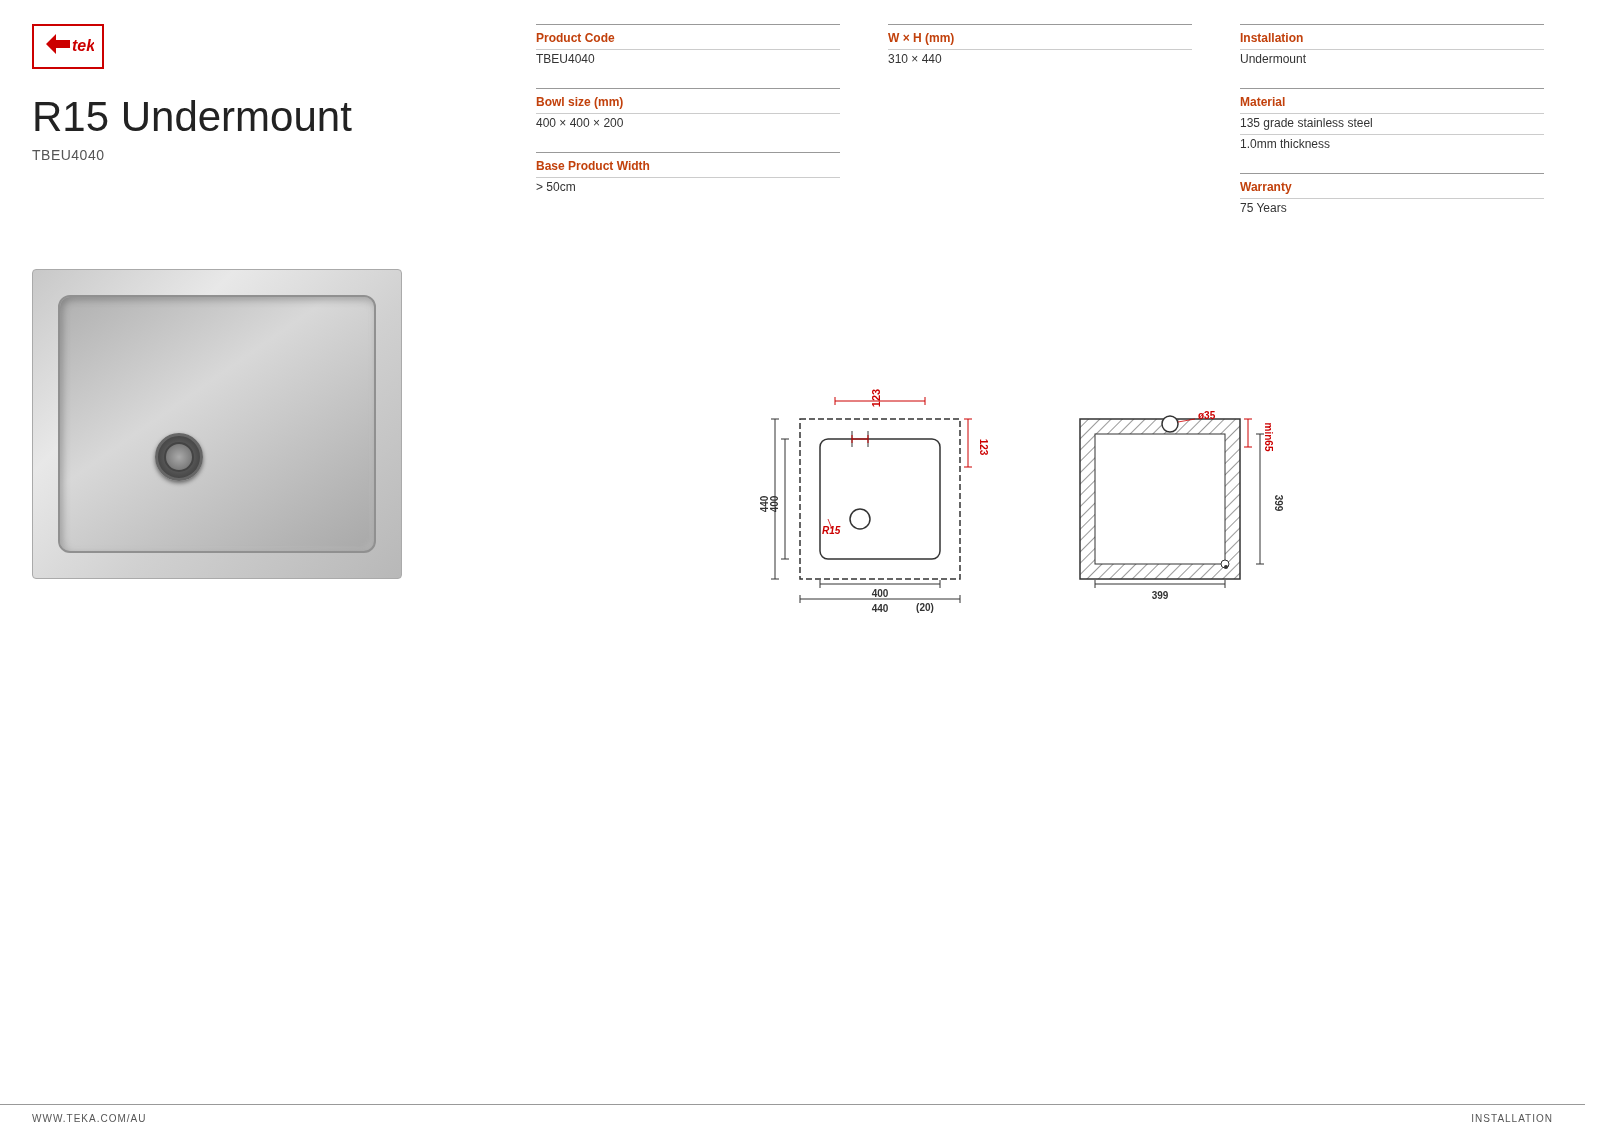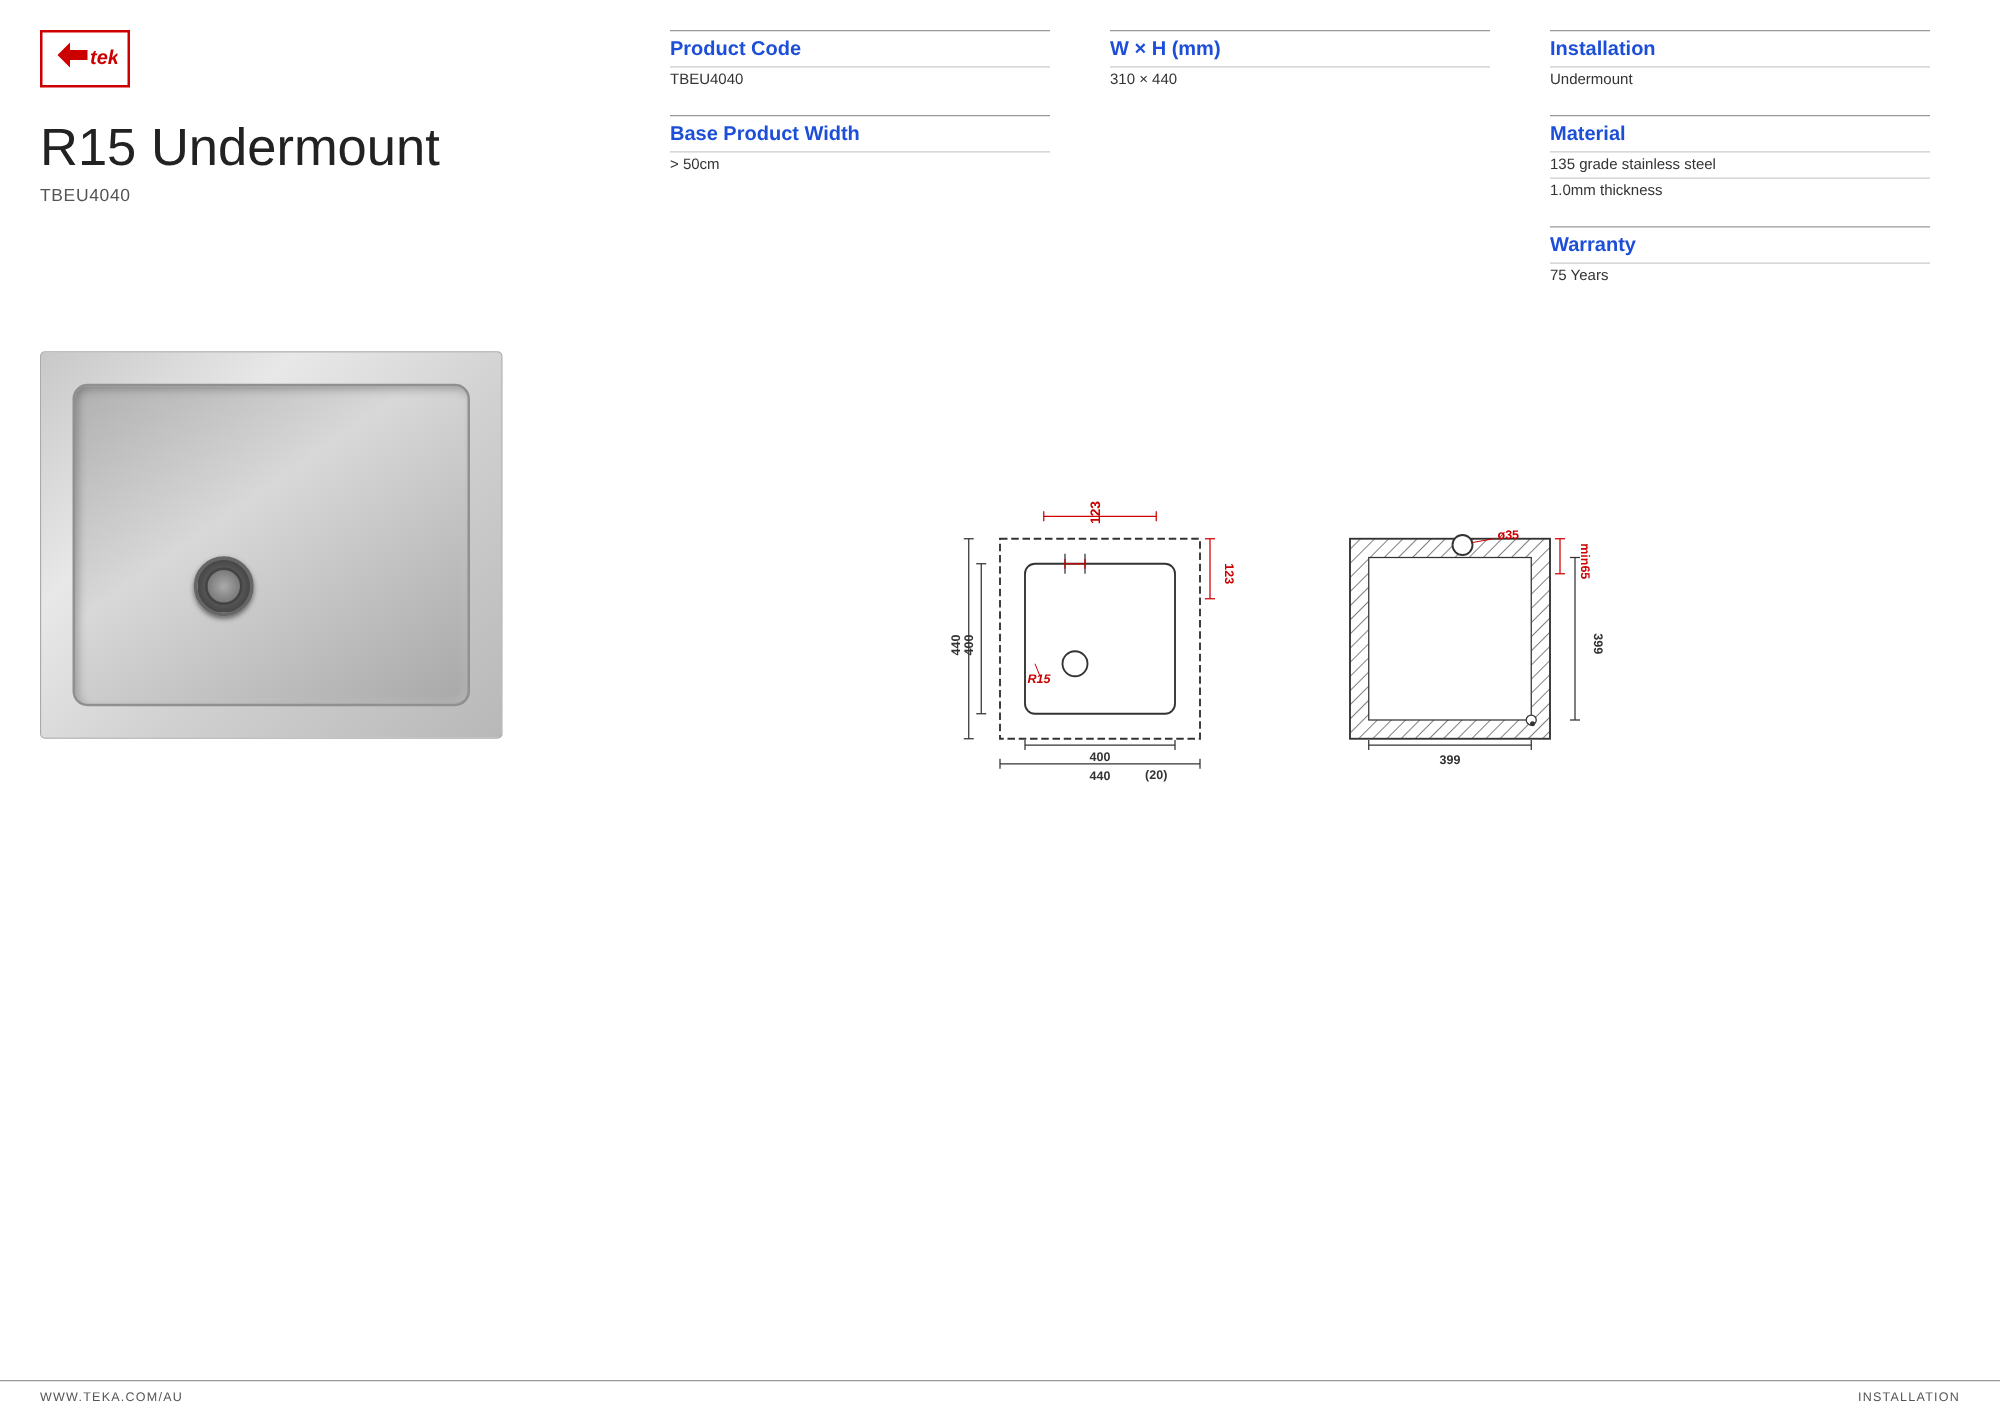--- a/index.html
+++ b/index.html
@@ -73,25 +73,25 @@
       padding: 0 24px;
       border-left: none;
     }
 
     .spec-block {
       margin-bottom: 20px;
     }
 
     .spec-header {
       font-weight: bold;
-      font-size: 16px;
+      font-size: 12px;
       border-top: 1.5px solid #999;
       padding-top: 6px;
       margin-bottom: 4px;
-      color: #1d4ed8;
+      color: #c2410c;
     }
 
     .spec-value {
       font-size: 12px;
       color: #333;
       padding: 2px 0;
       border-top: 1px solid #ccc;
       margin-top: 2px;
     }
 
@@ -185,21 +185,21 @@
 
     svg.tech-drawing {
       overflow: visible;
     }
 
     
     .footer {
       position: absolute;
       bottom: 0;
       left: 0;
-      right: 0;
+      right: 15px;
       display: flex;
       justify-content: space-between;
       align-items: center;
       padding: 8px 32px;
       border-top: 1.5px solid #999;
       font-size: 10px;
       letter-spacing: 1px;
       color: #555;
       text-transform: uppercase;
     }
@@ -231,20 +231,24 @@
   </div>
 
   <div class="specs-area">
 
     <div class="spec-col">
       <div class="spec-block">
         <div class="spec-header">Product Code</div>
         <div class="spec-value">TBEU4040</div>
       </div>
 
+      <div class="spec-block">
+        <div class="spec-header">Bowl size (mm)</div>
+        <div class="spec-value">400 × 400 × 200</div>
+      </div>
 
       <div class="spec-block">
         <div class="spec-header">Base Product Width</div>
         <div class="spec-value">&gt; 50cm</div>
       </div>
 
     </div>
 
     <div class="spec-col">
       <div class="spec-block">

